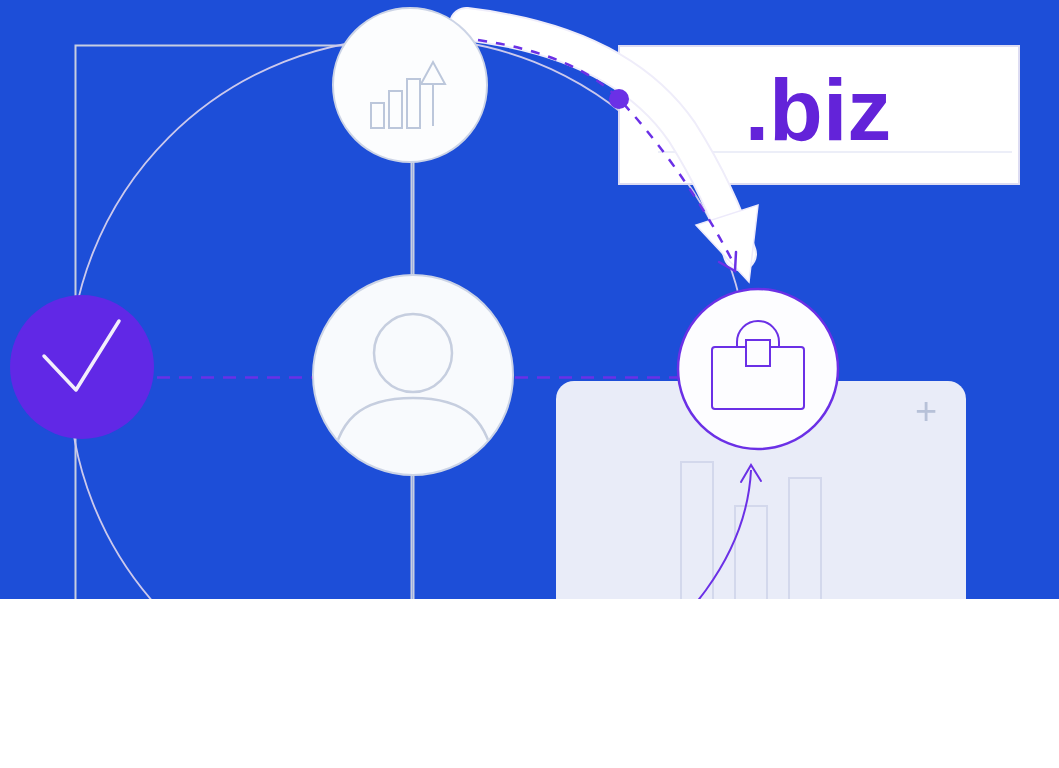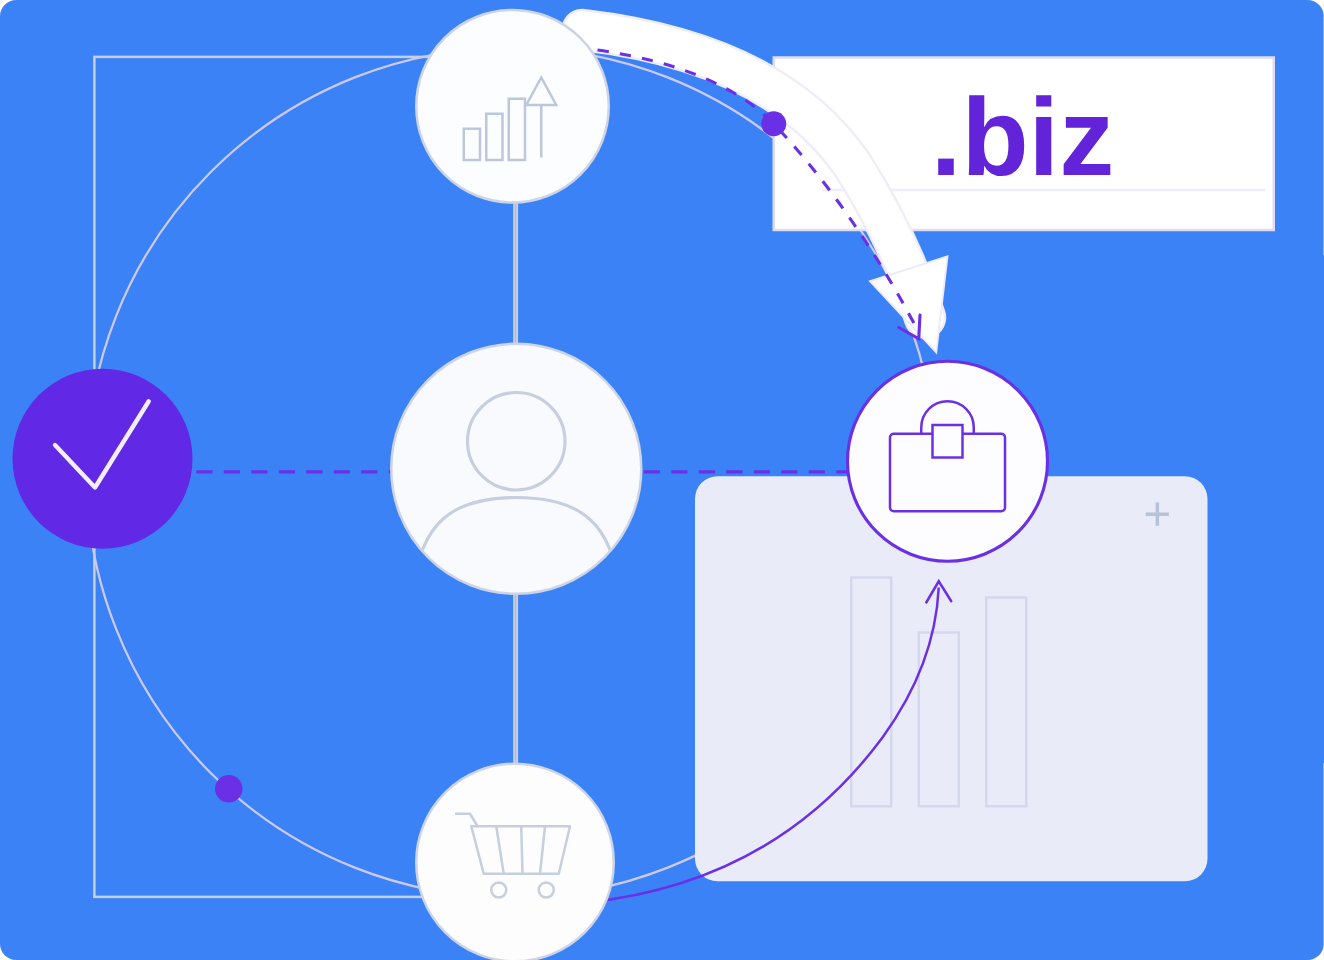--- a/index.html
+++ b/index.html
@@ -1,23 +1,22 @@
 <!DOCTYPE html>
 <html><head>
 <meta charset="utf-8">
 <style>
   html, body { margin: 0; padding: 0; background: #ffffff; }
   .stage {
     position: relative;
     width: 1059px;
-    height: 768px;
-    background: #3b82f6;
+    height: 599px;
+    background: #1d4ed8;
     overflow: hidden;
     font-family: "Liberation Sans", sans-serif;
-    border-radius: 13px;
   }
   svg text { font-family: "Liberation Sans", sans-serif; }
 </style>
 </head>
 <body>
 
 <div class="stage">
   <svg width="1059" height="768" viewBox="0 0 1059 768">
     <defs>
       <clipPath id="userClip">

